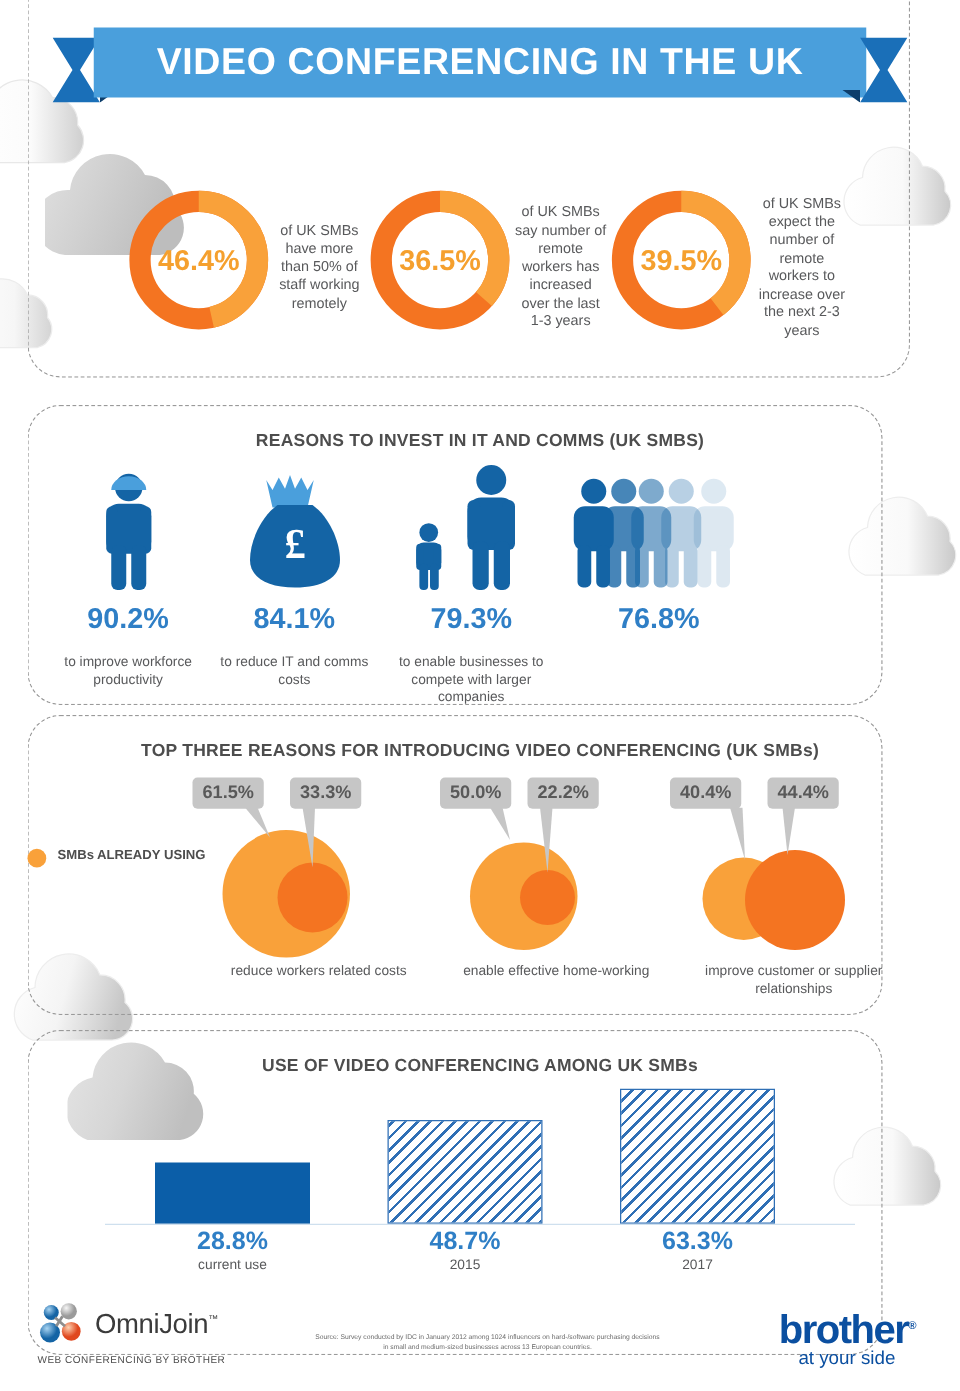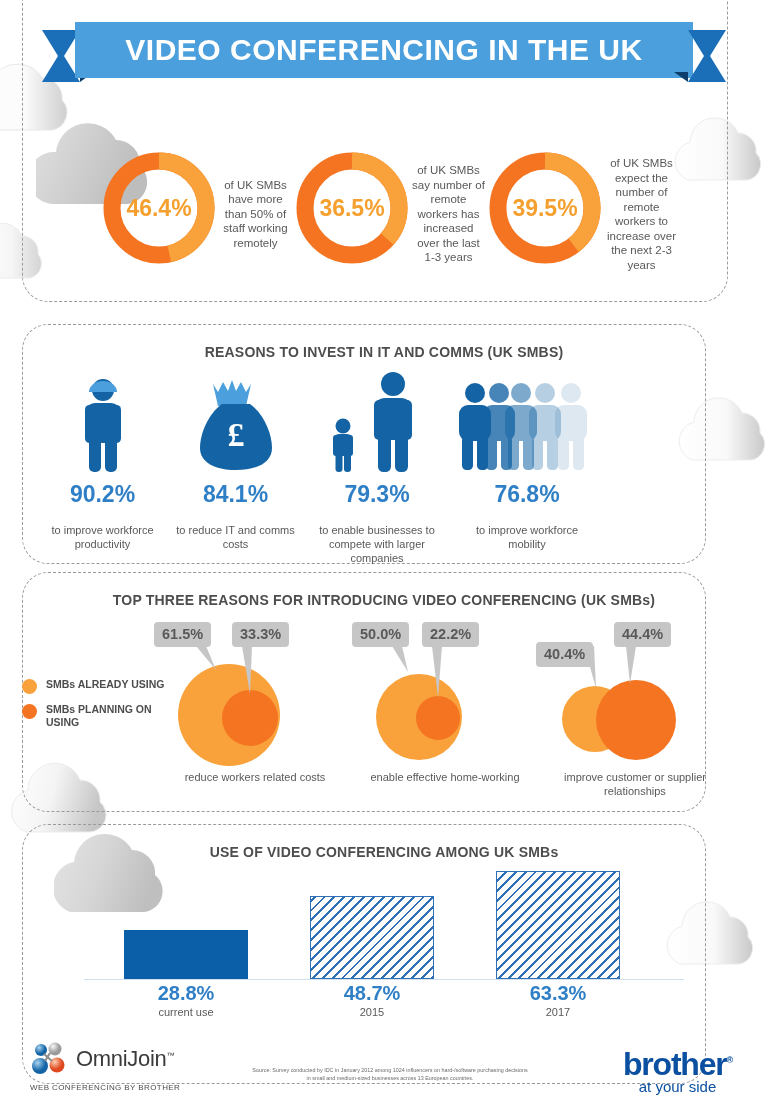--- a/index.html
+++ b/index.html
@@ -352,35 +352,30 @@
           </g>
           <g fill="#1464a5" transform="translate(0,0)">
             <circle cx="18" cy="11" r="10"></circle>
               <rect x="2" y="23" width="32" height="36" rx="9"></rect>
             <rect x="5" y="54" width="11" height="34" rx="4.5"></rect>
               <rect x="20" y="54" width="11" height="34" rx="4.5"></rect>
           </g>
         </svg>
       </div>
       <div class="icon-pct">76.8%</div>
-      <div class="icon-cap">to improve workforce mobility</div>
     </div>
 
   </div>
 
   <div class="sec-title" style="top:592px;">TOP THREE REASONS FOR INTRODUCING VIDEO CONFERENCING (UK SMBs)</div>
 
   <div class="legend">
     <div class="legend-item">
       <div class="legend-dot" style="background:#f9a13a;"></div>
       <div class="legend-text">SMBs ALREADY USING</div>
-    </div>
-    <div class="legend-item">
-      <div class="legend-dot" style="background:#f47421;"></div>
-      <div class="legend-text">SMBs PLANNING ON USING</div>
     </div>
   </div>
 
   <div class="bubble-row">
 
     <div class="bubble-group" style="left:0;">
       <div class="bubble" style="left:18px; top:46px; width:102px; height:102px; background:#f9a13a;"></div>
       <div class="bubble" style="left:62px; top:72px; width:56px; height:56px; background:#f47421;"></div>
       <svg class="callout-tail" style="left:30px; top:28px;" width="70" height="50" viewBox="0 0 70 50">
         <polygon points="6,0 16,0 26,24" fill="#c6c6c6"></polygon>
@@ -409,21 +404,21 @@
 
     <div class="bubble-group" style="left:380px;">
       <div class="bubble" style="left:22px; top:68px; width:66px; height:66px; background:#f9a13a;"></div>
       <div class="bubble" style="left:56px; top:62px; width:80px; height:80px; background:#f47421;"></div>
       <svg class="callout-tail" style="left:38px; top:28px;" width="40" height="50" viewBox="0 0 40 50">
         <polygon points="6,0 16,0 18,42" fill="#c6c6c6"></polygon>
       </svg>
       <svg class="callout-tail" style="left:82px; top:28px;" width="40" height="50" viewBox="0 0 40 50">
         <polygon points="4,0 14,0 8,38" fill="#c6c6c6"></polygon>
       </svg>
-      <div class="callout" style="left:-4px; top:4px;margin-top:20px;">40.4%</div>
+      <div class="callout" style="left:-4px; top:4px;">40.4%</div>
       <div class="callout" style="left:74px; top:4px;">44.4%</div>
       <div class="bubble-cap" style="top:152px;">improve customer or supplier relationships</div>
     </div>
 
   </div>
 
   <div class="sec-title" style="top:844px;">USE OF VIDEO CONFERENCING AMONG UK SMBs</div>
 
   <div class="bars">
     <div class="bar bar-solid" style="left:40px; height:49px;"></div>

